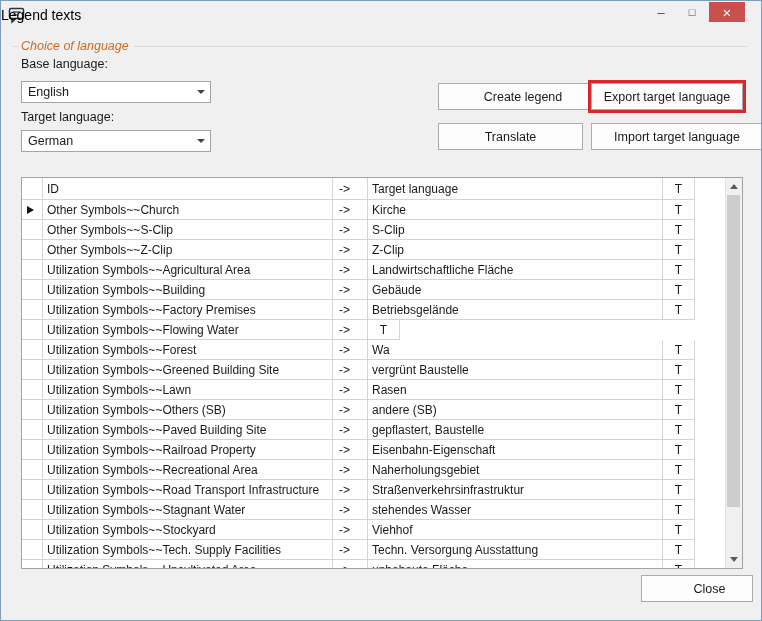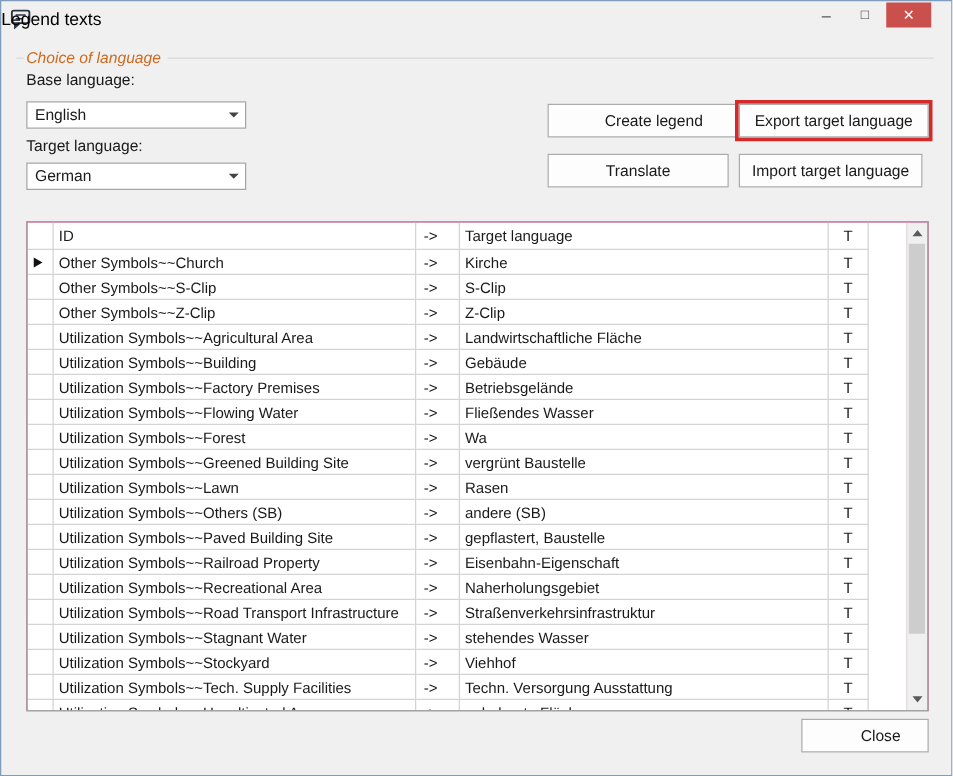--- a/index.html
+++ b/index.html
@@ -23,37 +23,37 @@
   
   .groupbox { position:absolute; top:38px; left:12px; right:14px; display:flex; align-items:center; height:14px; }
   .gb-line { border-top:1px solid #d9d9d9; height:0; }
   .gb-left { width:6px; }
   .gb-right { flex:1; }
   .gb-title { color:#cf6a1f; font-size:12.5px; padding:0 5px 0 2px; white-space:nowrap;font-style:italic; }
   
   .field-label { position:absolute; left:20px; font-size:12.5px; color:#1a1a1a; }
   #lbl-base { top:56px; }
   #lbl-target { top:109px; }
-  .combo { position:absolute; left:20px; width:176px; height:22px; background:#ffffff;
+  .combo { position:absolute; left:20px; width:190px; height:22px; background:#ffffff;
            border:1px solid #a5a5a5; display:flex; align-items:center; cursor:default; }
   #combo-base { top:80px; }
   #combo-target { top:129px; }
   .combo-text { flex:1; padding-left:6px; font-size:12.5px; white-space:nowrap; overflow:hidden; }
   .combo-btn { width:18px; height:100%; display:flex; align-items:center; justify-content:center; }
   .tri-down { width:0; height:0; border-left:4px solid transparent; border-right:4px solid transparent;
               border-top:4px solid #444; }
   
   .btn { position:absolute; background:#fdfdfd; border:1px solid #ababab; font-size:12.5px;
          color:#1a1a1a; display:flex; align-items:center; justify-content:center;
          font-family:inherit; cursor:default; white-space:nowrap; }
   #btn-create   { left:437px; top:82px;  width:170px; height:27px; }
   #btn-export   { left:590px; top:82px;  width:152px; height:27px; box-shadow:0 0 0 3px #d42a2a; }
   #btn-translate{ left:437px; top:122px; width:145px; height:27px; }
-  #btn-import   { left:590px; top:122px; width:147px; height:27px; }
-  #btn-close    { left:640px; top:574px; width:102px; height:27px;padding-left:25px; }
+  #btn-import   { left:590px; top:122px; width:172px; height:27px; }
+  #btn-close    { left:640px; top:574px; width:112px; height:27px;padding-left:25px; }
   
   .table { position:absolute; left:20px; top:176px; width:722px; height:392px;
            background:#ec4899; border:1px solid #a3a3a3; overflow:hidden; }
   .grid { position:absolute; left:0; top:0; right:17px; bottom:0; overflow:hidden; background:#ffffff; }
   .thead, .trow { display:flex; width:100%; }
   .thead { height:22px; }
   .trow { height:20px; }
   .cell { border-right:1px solid #d4d4d4; border-bottom:1px solid #d4d4d4;
           display:flex; align-items:center; font-size:12px; white-space:nowrap;
           overflow:hidden; padding-left:4px; cursor:default; }
@@ -204,21 +204,20 @@
     <div class="cell c-t">T</div>
     <div class="cell c-fill"></div>
   </div>
 
   <div class="trow">
     <div class="cell c-sel">
       
     </div>
     <div class="cell c-id">Utilization Symbols~~Flowing Water</div>
     <div class="cell c-arrow">-&gt;</div>
-    <div class="cell c-target">Fließendes Wasser</div>
     <div class="cell c-t">T</div>
     <div class="cell c-fill"></div>
   </div>
 
   <div class="trow">
     <div class="cell c-sel">
       
     </div>
     <div class="cell c-id">Utilization Symbols~~Forest</div>
     <div class="cell c-arrow">-&gt;</div>

